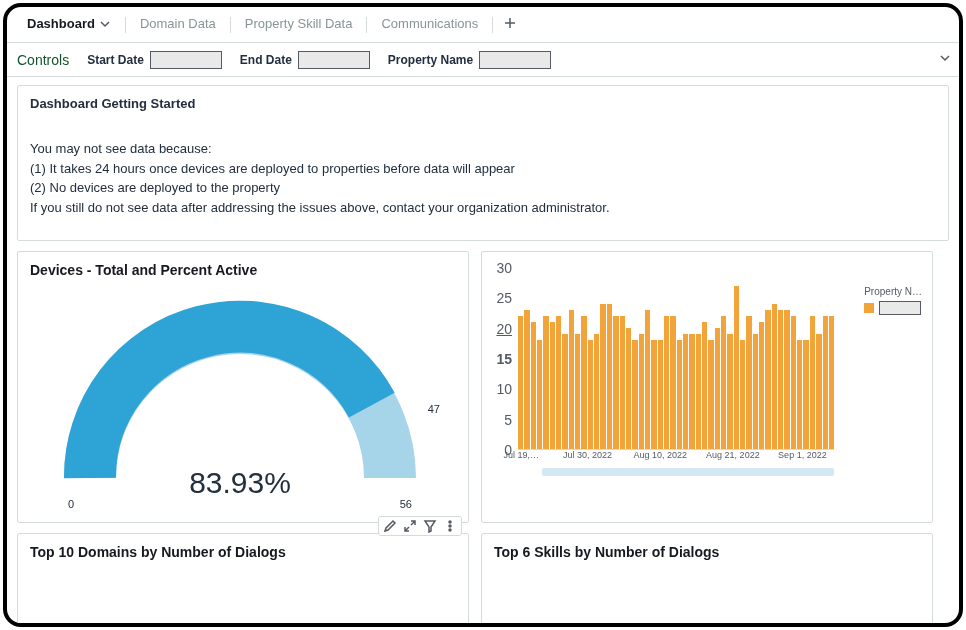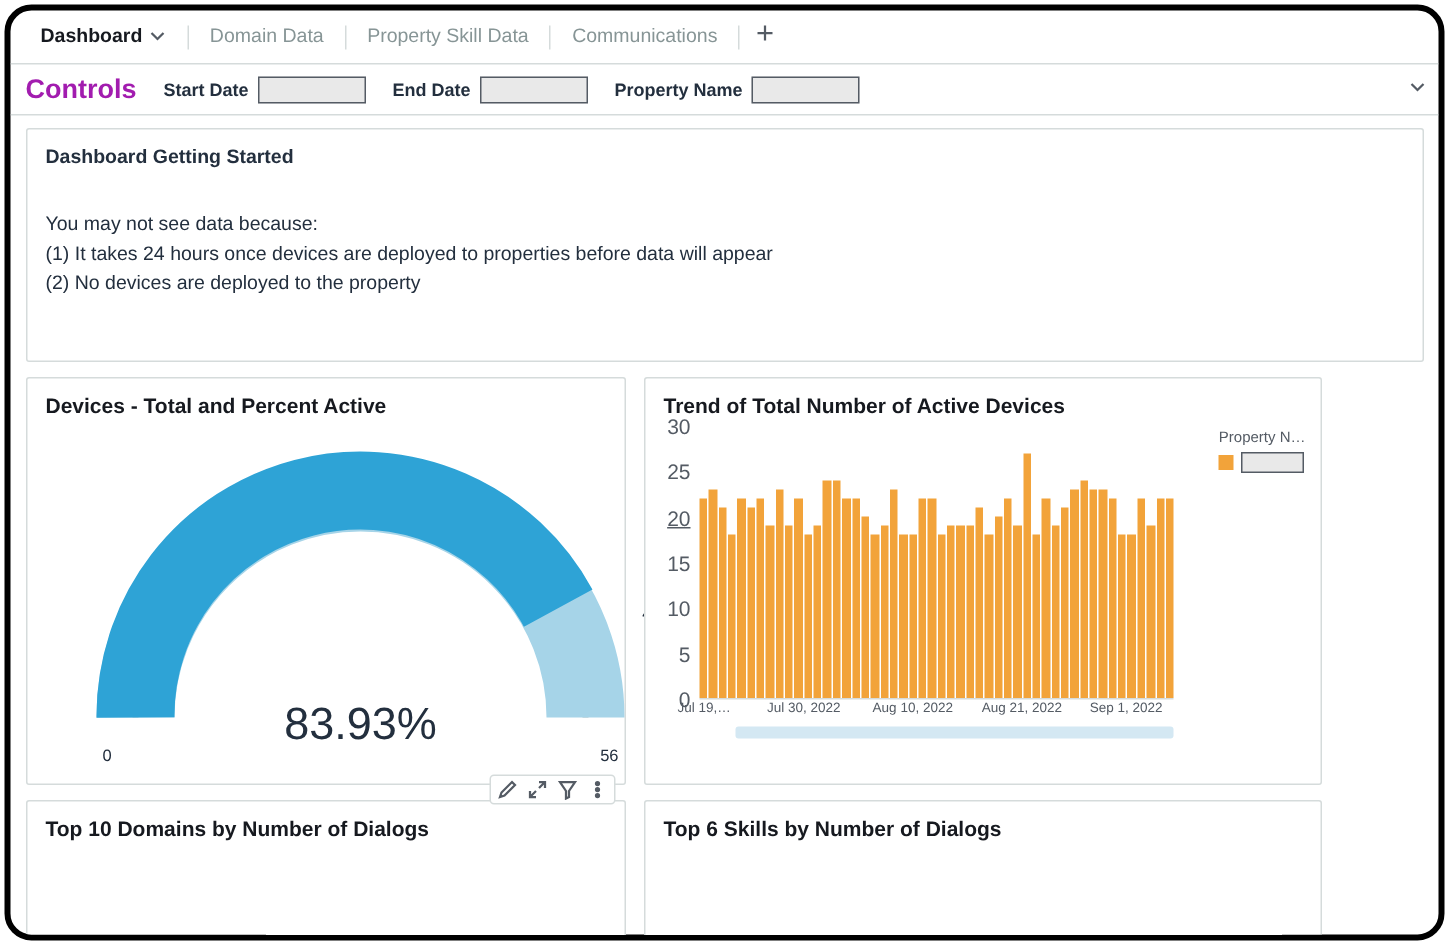--- a/index.html
+++ b/index.html
@@ -8,40 +8,40 @@
 
 
 .tab-bar { height: 36px; border-bottom: 1px solid #d5dbdb; display: flex; align-items: center; padding: 0 6px; }
 .tab { padding: 8px 14px; color: #879596; font-size: 13px; cursor: pointer; border-bottom: 2px solid transparent; display: flex; align-items: center; gap: 4px; }
 .tab.active { color: #16191f; font-weight: 700; border-bottom: 2px solid #fff; }
 .tab-sep { width: 1px; height: 16px; background: #d5dbdb; }
 .tab-add { color: #879596; font-size: 16px; padding: 0 10px; cursor: pointer; }
 
 
 .controls-bar { height: 34px; border-bottom: 1px solid #d5dbdb; display: flex; align-items: center; padding: 0 10px; gap: 18px; position: relative; }
-.controls-label { font-size: 18px; color: #a21caf; font-weight: bold; }
+.controls-label { font-size: 14px; color: #14532d; }
 .control-group { display: flex; align-items: center; gap: 6px; }
 .control-group label { font-size: 12px; font-weight: 700; }
 .control-input { width: 72px; height: 18px; border: 1px solid #545b64; background: #e9e9e9; }
 .collapse-chev { position: absolute; right: 8px; cursor: pointer; }
 
 .body-scroll { height: 546px; overflow-y: auto; padding: 8px 10px 0 10px; }
 .body-scroll::-webkit-scrollbar { width: 8px; }
 .body-scroll::-webkit-scrollbar-thumb { background: #879596; border-radius: 4px; }
 .body-scroll::-webkit-scrollbar-track { background: #eaeded; }
 
 
 .info-card { border: 1px solid #d5dbdb; border-radius: 2px; padding: 10px 12px; margin-bottom: 10px; height: 156px; overflow: hidden; }
 .info-title { font-weight: 700; font-size: 13px; margin-bottom: 28px; }
 .info-body { font-size: 13px; line-height: 1.5; }
 
 
 .panel-row { display: flex; gap: 12px; margin-bottom: 10px; }
 .panel { border: 1px solid #d5dbdb; border-radius: 2px; padding: 10px 12px 8px 12px; background: #fff; position: relative; }
-.panel.left { width: 400px; min-height: 272px; }
+.panel.left { width: 452px; min-height: 272px; }
 .panel.right { width: 452px; min-height: 272px; }
 .panel-title { font-size: 14px; font-weight: 700; color: #16191f; }
 .panel-sub { font-size: 9px; color: #879596; text-transform: uppercase; letter-spacing: 0.2px; margin-top: 2px; }
 
 
 .gauge-wrap { position: relative; width: 420px; height: 210px; margin-top: 20px; }
 .gauge-svg { display: block; margin: 0 auto; }
 .gauge-value { position: absolute; bottom: 8px; width: 100%; text-align: center; font-size: 30px; font-weight: 400; }
 .gauge-min { position: absolute; bottom: -2px; left: 38px; font-size: 11px; }
 .gauge-max { position: absolute; bottom: -2px; right: 38px; font-size: 11px; }
@@ -128,20 +128,21 @@
   </div>
 
   <div class="body-scroll">
 
     <div class="info-card">
       <div class="info-title">Dashboard Getting Started</div>
       <div class="info-body">
         <div>You may not see data because:</div>
         <div>(1) It takes 24 hours once devices are deployed to properties before data will appear</div>
         <div>(2) No devices are deployed to the property</div>
+        <div>If you still do not see data after addressing the issues above, contact your organization administrator.</div>
       </div>
     </div>
 
     <div class="panel-row">
       <div class="panel left" style="position:relative;">
         <div class="panel-title">Devices - Total and Percent Active</div>
         <div class="gauge-wrap">
           <svg class="gauge-svg" width="380" height="200" viewBox="0 0 380 200">
 
             <path d="M 40 180 A 150 150 0 0 1 340 180" stroke="#aab7b8" stroke-width="4" fill="none" stroke-linecap="butt"></path>
@@ -176,34 +177,33 @@
               <svg class="icon" viewBox="0 0 14 14">
                 <circle cx="7" cy="3" r="1" fill="#545b64"></circle>
                 <circle cx="7" cy="7" r="1" fill="#545b64"></circle>
                 <circle cx="7" cy="11" r="1" fill="#545b64"></circle>
               </svg>
             </span>
         </div>
       </div>
 
       <div class="panel right">
-        <div class="panel-title">Trend of Total Number of Active Devices</div>
         <div class="legend">
           <div class="legend-head">Property N…</div>
           <div class="legend-item">
             <span class="legend-sw"></span>
             <span class="legend-box"></span>
           </div>
         </div>
         <div class="bar-chart">
           <div class="y-axis">
               <div class="y-tick" style="bottom: 0px;">0</div>
               <div class="y-tick" style="bottom: 30.3333px;">5</div>
               <div class="y-tick" style="bottom: 60.6667px; margin-top: 41px;">10</div>
-              <div class="y-tick" style="bottom: 91px;">15</div>
+              <div class="y-tick" style="bottom: 91px; font-weight: bold;">15</div>
               <div class="y-tick" style="bottom: 121.333px; text-decoration: underline;">20</div>
               <div class="y-tick" style="bottom: 151.667px;">25</div>
               <div class="y-tick" style="bottom: 182px;">30</div>
             </div>
           <div class="plot">
             <div class="bars">
                 <div class="bar" style="height: 73.3333%;"></div>
                 <div class="bar" style="height: 76.6667%;"></div>
                 <div class="bar" style="height: 70%;"></div>
                 <div class="bar" style="height: 60%;"></div>

